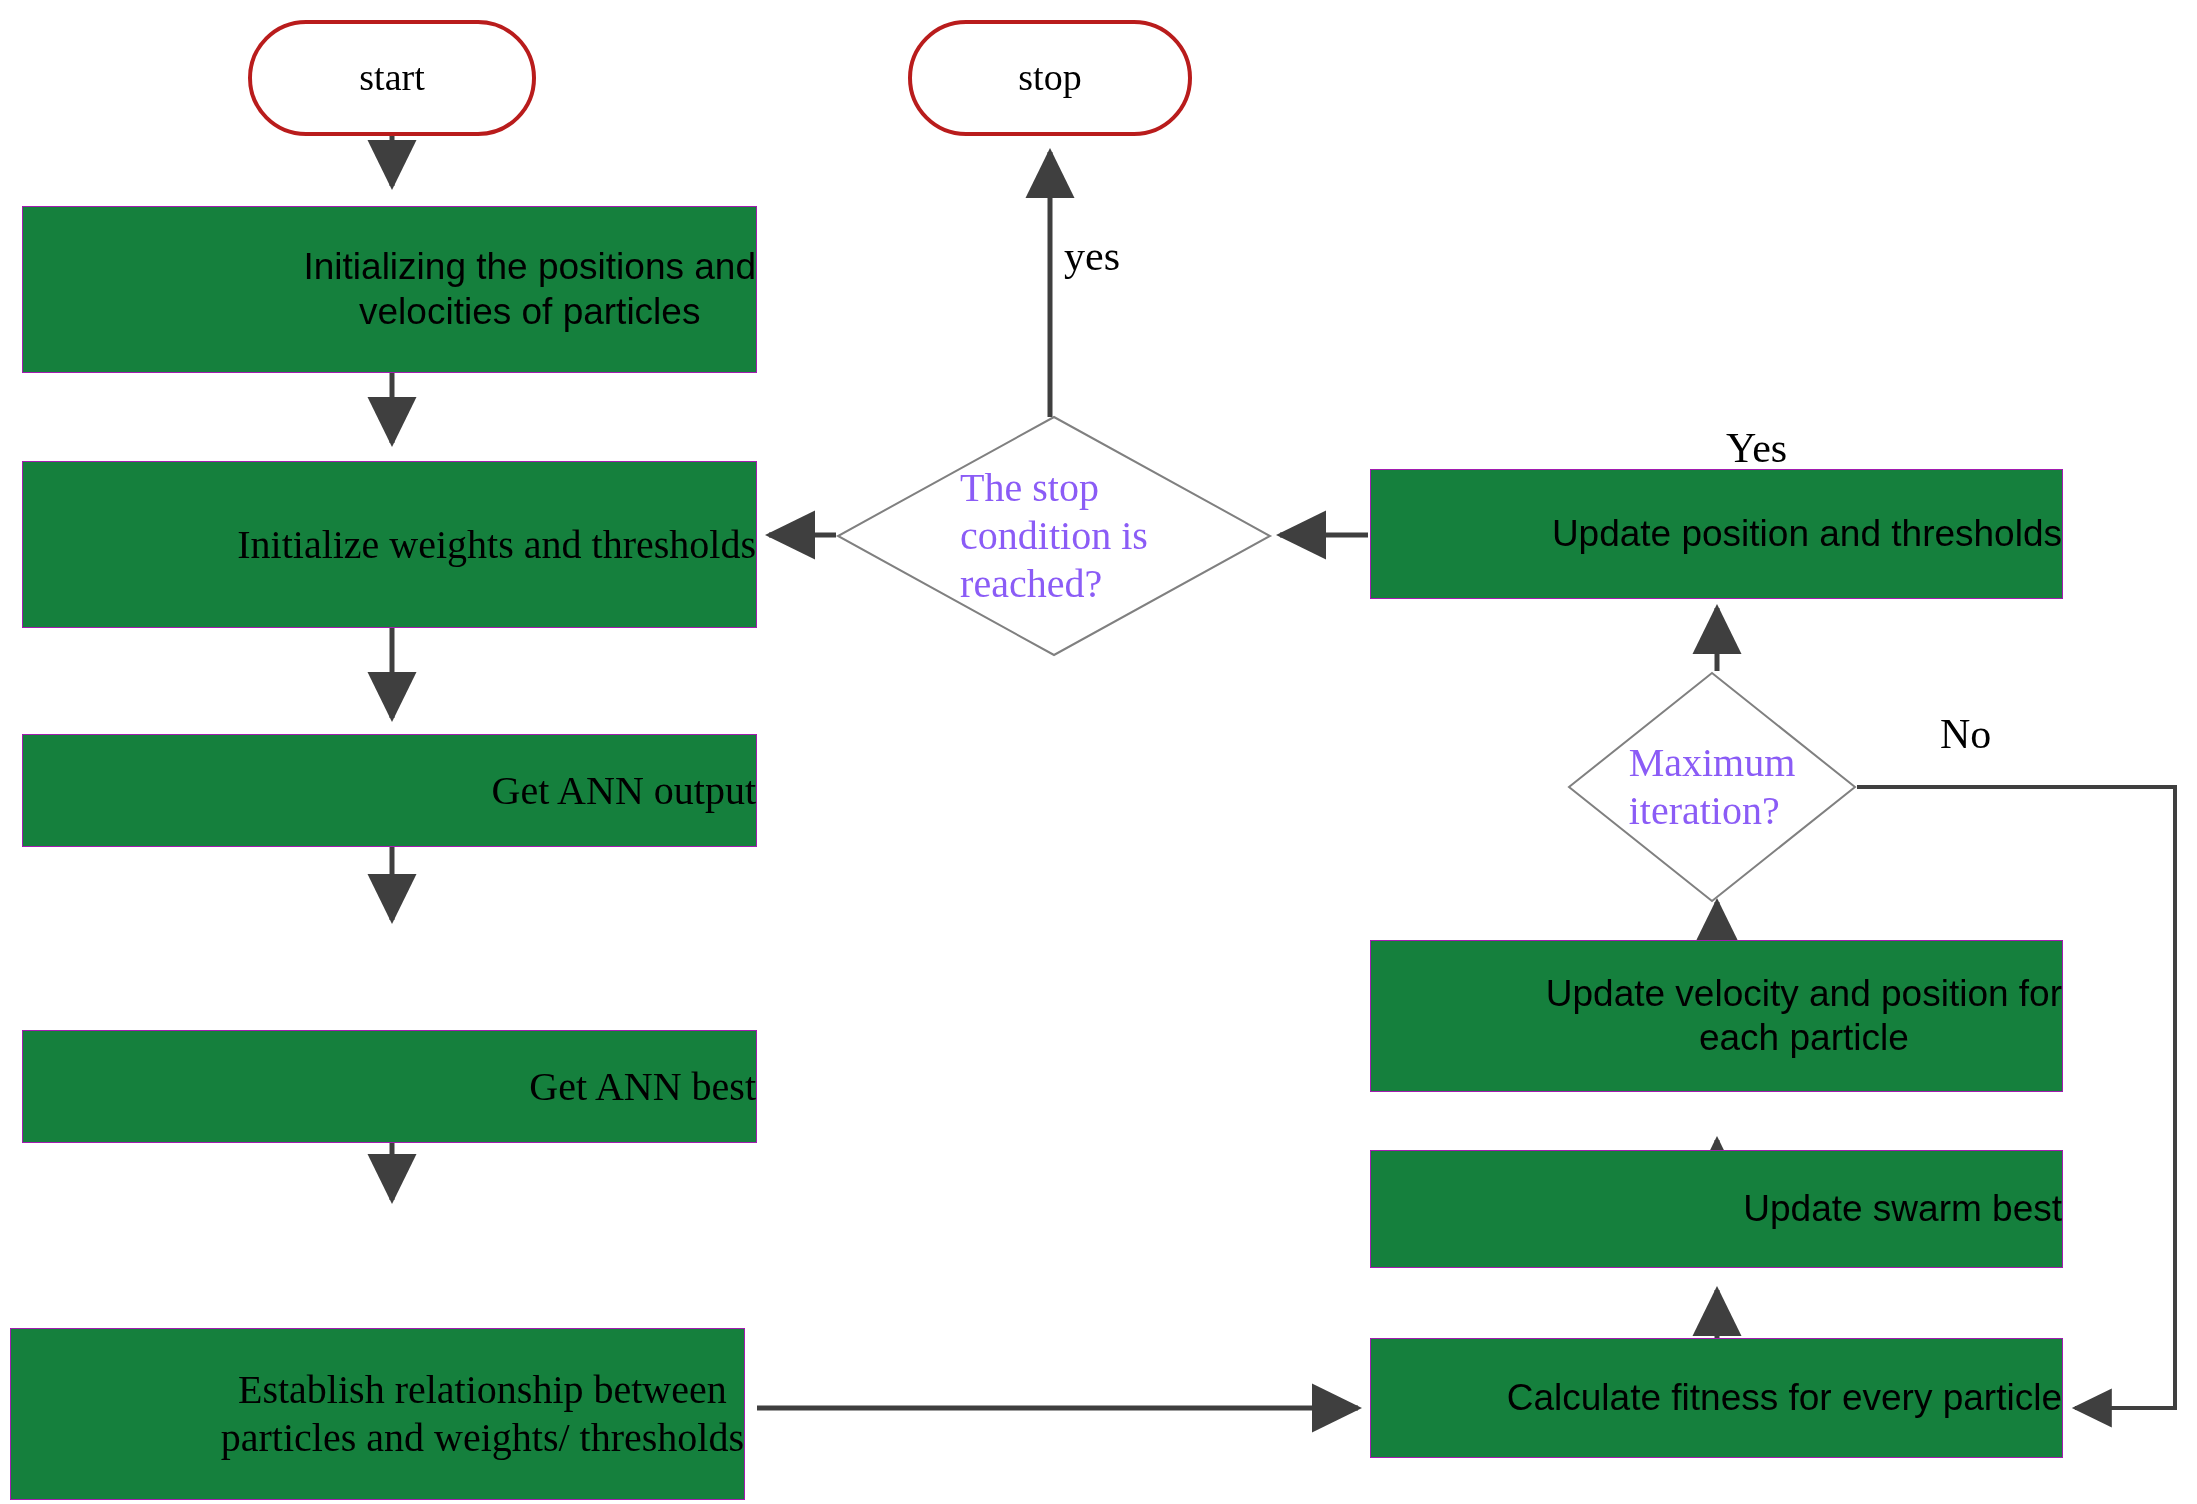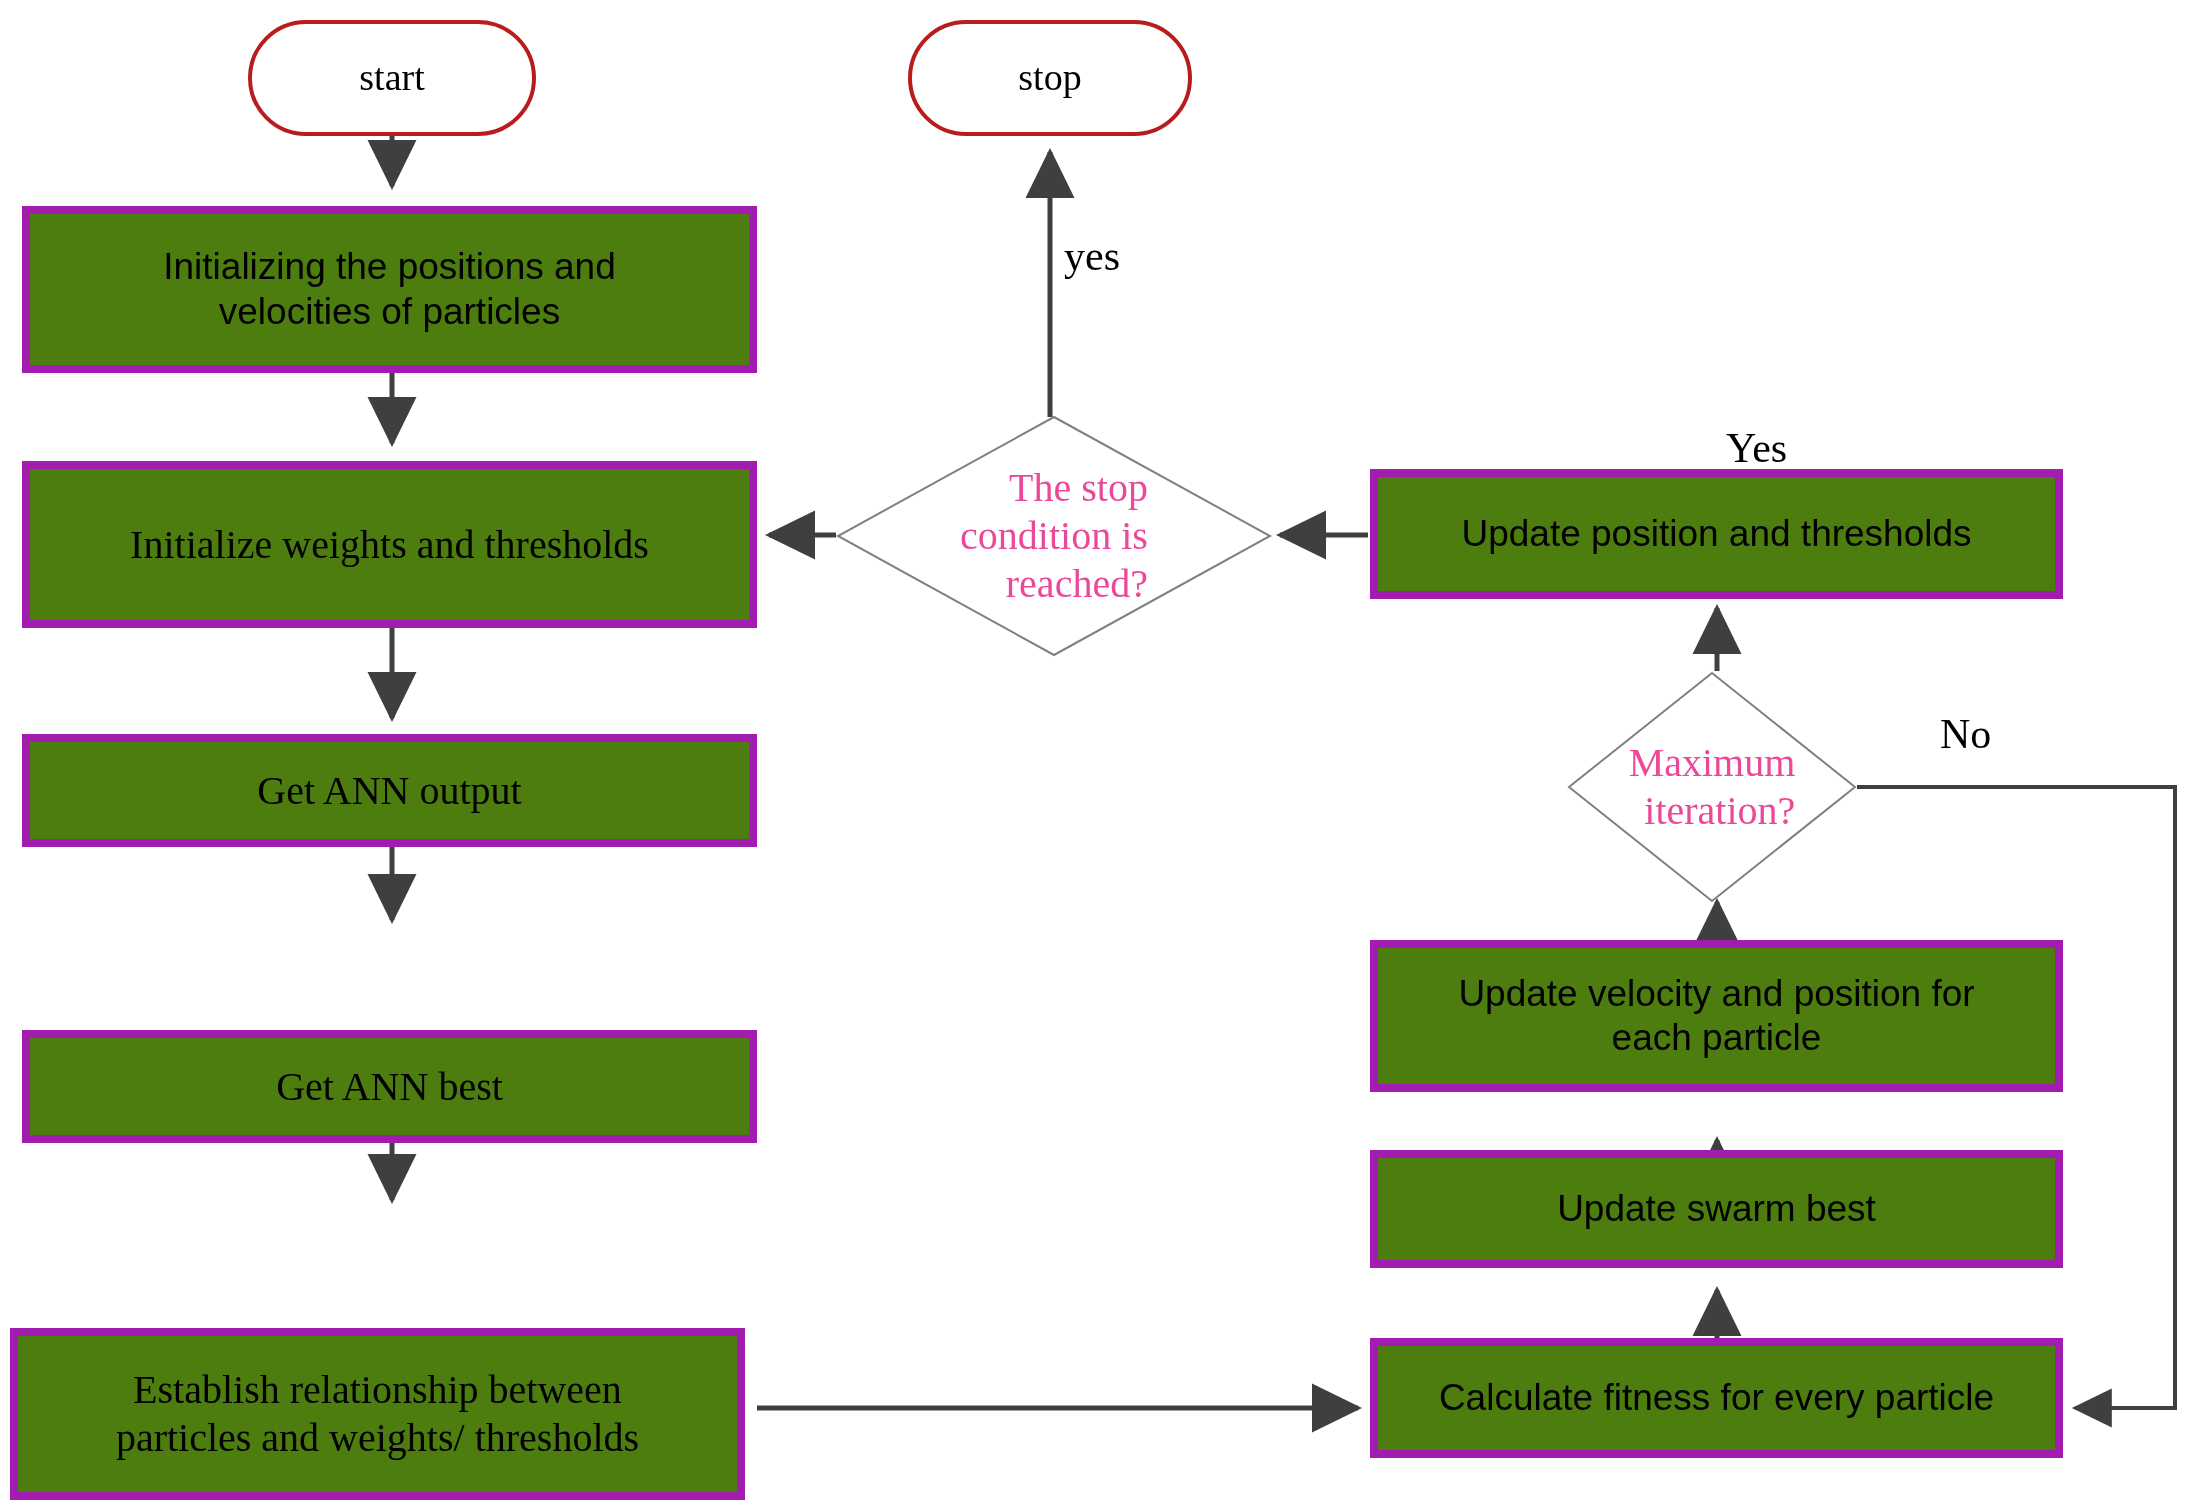--- a/index.html
+++ b/index.html
@@ -21,43 +21,44 @@
     position:absolute;
     box-sizing:border-box;
     display:flex;
     align-items:center;
     justify-content:center;
     text-align:center;
     color:#000000;
     line-height:1.20;
   }
   .proc{
-    border:8px solid #a21caf;
-    background:#4d7c0f;
+    border:1px solid #a21caf;
+    background:#15803d;
+    justify-content:flex-end;
   }
   .term{
     border:4px solid #b91c1c;
     background:#ffffff;
     border-radius:9999px;
   }
   .serif{font-family:"Liberation Serif", serif;}
   .sans{font-family:"Liberation Sans", sans-serif;}
   .edge-label{
     position:absolute;
     color:#000000;
     font-family:"Liberation Serif", serif;
     white-space:pre;
   }
   .diamond-text{
     position:absolute;
     display:flex;
     align-items:center;
     justify-content:center;
-    text-align:right;
-    color:#ec4899;
+    text-align:left;
+    color:#8b5cf6;
     font-family:"Liberation Serif", serif;
     line-height:1.20;
     white-space:pre-line;
   }
 </style>
 </head>
 <body>
 
 <div id="stage">
 

